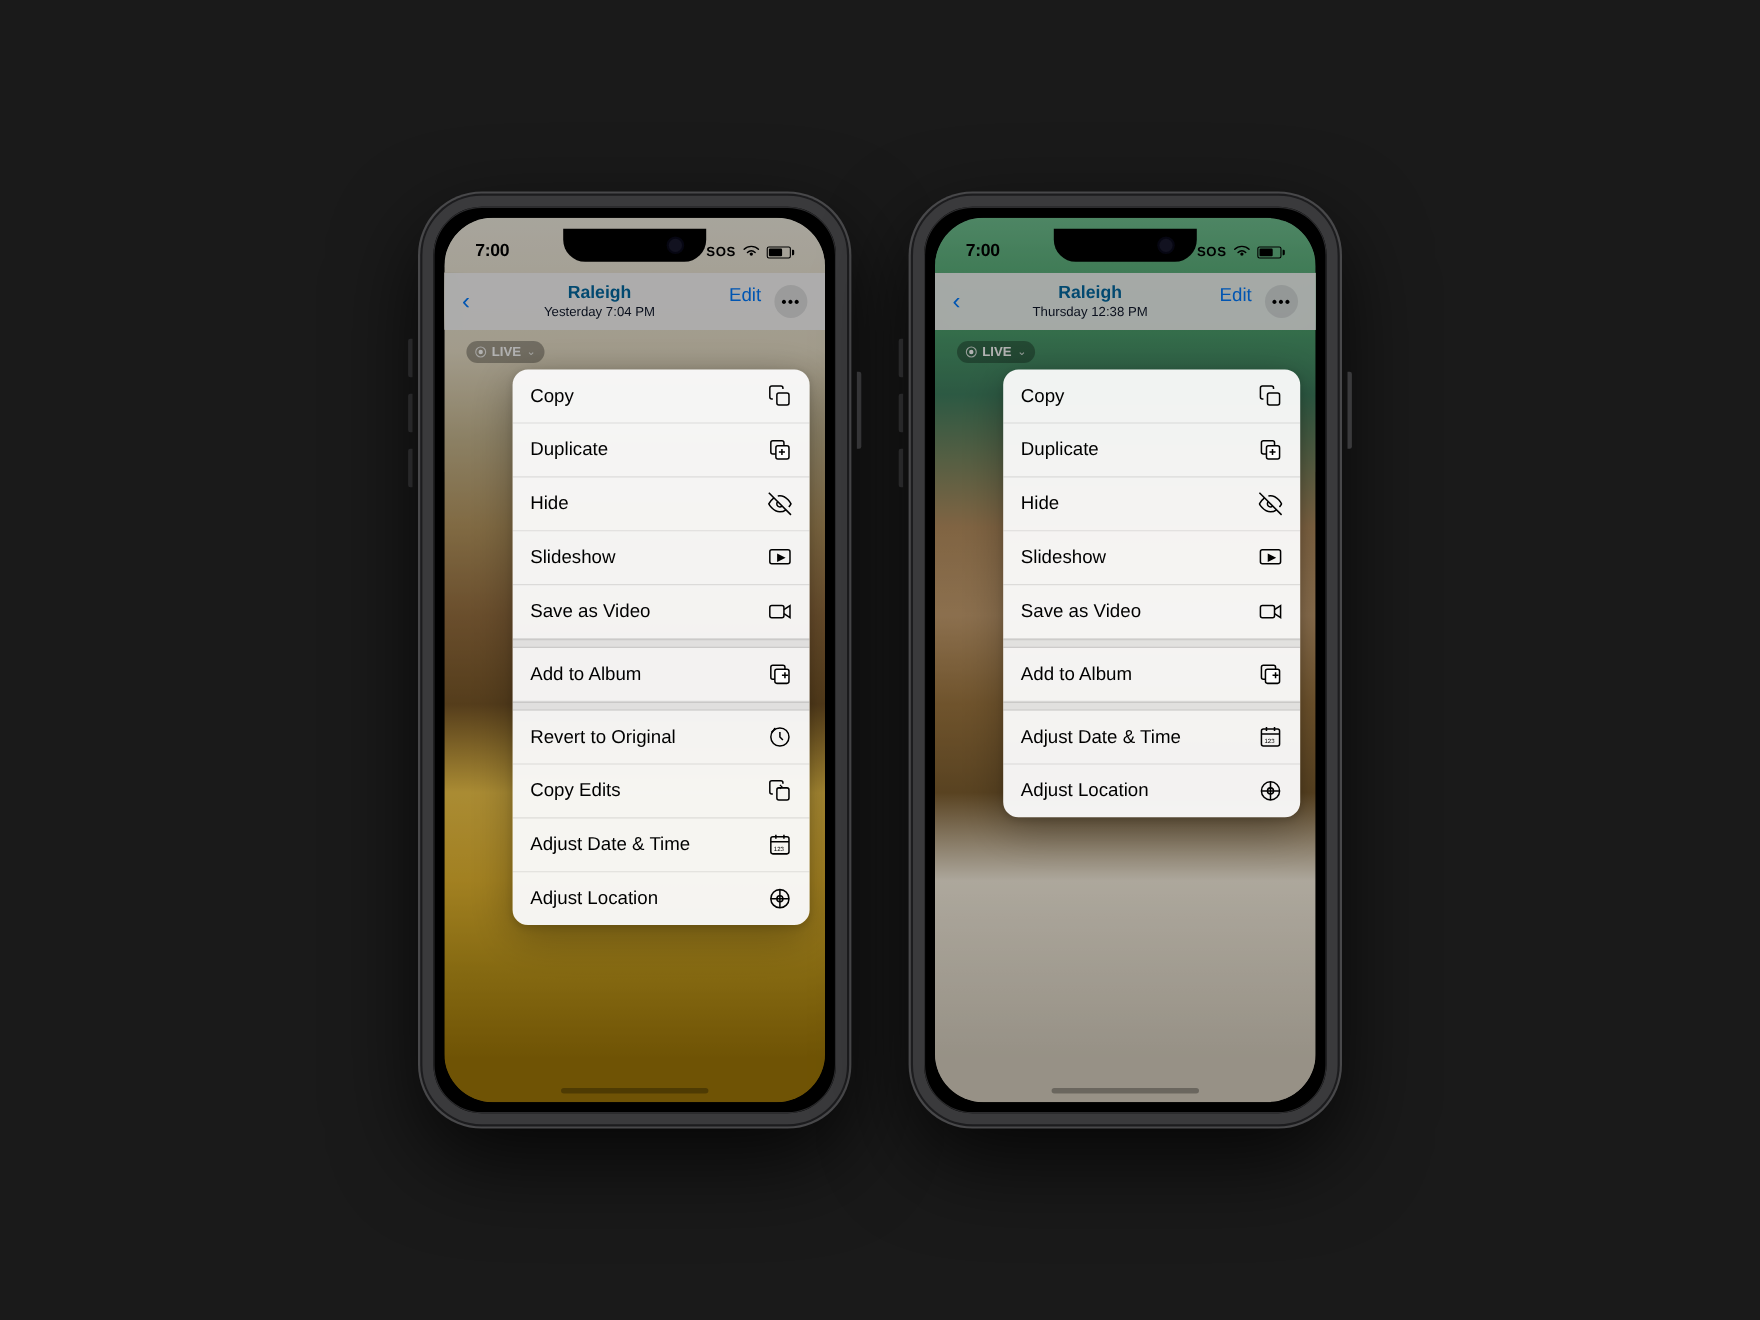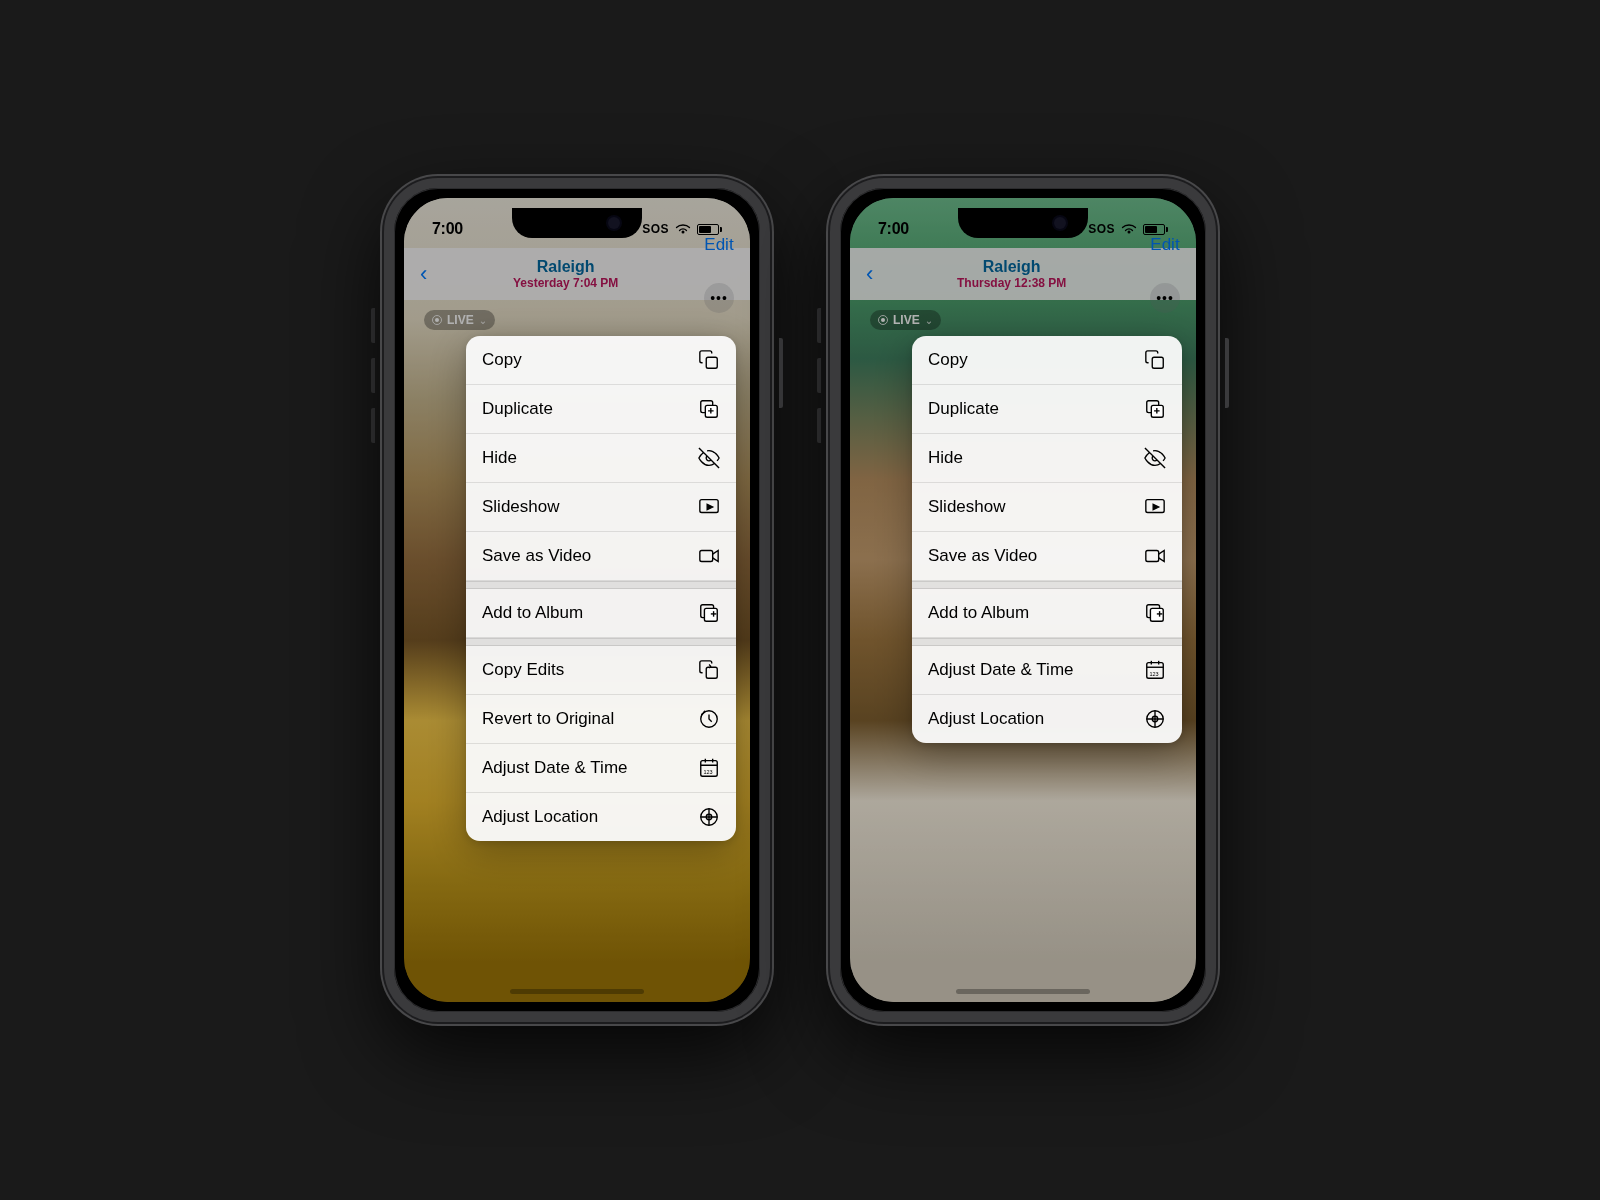--- a/index.html
+++ b/index.html
@@ -82,21 +82,20 @@
     }
 
     .status-time {
       font-size: 16px;
       font-weight: 600;
       letter-spacing: -0.3px;
     }
 
     .status-right {
       display: flex;
-      align-items: center;
       gap: 6px;
       font-size: 12px;
       font-weight: 500;
     }
 
     .sos-text {
       font-size: 12px;
       font-weight: 600;
       letter-spacing: 0.5px;
     }
@@ -161,29 +160,27 @@
     }
 
     .nav-title {
       font-size: 16px;
       font-weight: 600;
       color: #0369a1;
     }
 
     .nav-subtitle {
       font-size: 12px;
-      color: #be185d;
-      font-weight: 700;
+      color: #0f172a;
+      font-weight: 400;
     }
 
     .nav-right {
       display: flex;
-      align-items: center;
-      gap: 28px;
-      flex-direction: column;
+      gap: 12px;
     }
 
     .nav-edit {
       color: #007aff;
       font-size: 17px;
       font-weight: 400;
     }
 
     .nav-more-btn {
       width: 30px;
@@ -491,34 +488,34 @@
             <rect x="3" y="3" width="14" height="14" rx="2"></rect>
             <rect x="7" y="7" width="14" height="14" rx="2" fill="white" stroke="currentColor"></rect>
             <line x1="17" y1="10" x2="17" y2="16"></line>
               <line x1="14" y1="13" x2="20" y2="13"></line>
           </svg>
         </div>
 
         <div class="menu-separator"></div>
 
         <div class="menu-item">
+          <span class="menu-item-label">Revert to Original</span>
+          <svg class="icon-svg" viewBox="0 0 24 24" fill="none" stroke="currentColor" stroke-width="1.5">
+            <circle cx="12" cy="12" r="9"></circle>
+            <path d="M12 7v5l3 3"></path>
+            <path d="M7 3.5A9 9 0 014 7" stroke-linecap="round"></path>
+          </svg>
+        </div>
+
+        <div class="menu-item">
           <span class="menu-item-label">Copy Edits</span>
           <svg class="icon-svg" viewBox="0 0 24 24" fill="none" stroke="currentColor" stroke-width="1.5">
             <rect x="9" y="9" width="12" height="12" rx="2"></rect>
             <path d="M5 15H4a2 2 0 01-2-2V4a2 2 0 012-2h9a2 2 0 012 2v1"></path>
             <path d="M12 6l2 2-2 2" stroke-width="1.2"></path>
-          </svg>
-        </div>
-
-        <div class="menu-item">
-          <span class="menu-item-label">Revert to Original</span>
-          <svg class="icon-svg" viewBox="0 0 24 24" fill="none" stroke="currentColor" stroke-width="1.5">
-            <circle cx="12" cy="12" r="9"></circle>
-            <path d="M12 7v5l3 3"></path>
-            <path d="M7 3.5A9 9 0 014 7" stroke-linecap="round"></path>
           </svg>
         </div>
 
         <div class="menu-item">
           <span class="menu-item-label">Adjust Date &amp; Time</span>
           <svg class="icon-svg" viewBox="0 0 24 24" fill="none" stroke="currentColor" stroke-width="1.5">
             <rect x="3" y="4" width="18" height="17" rx="2"></rect>
             <line x1="3" y1="9" x2="21" y2="9"></line>
             <line x1="8" y1="2" x2="8" y2="6"></line>
             <line x1="16" y1="2" x2="16" y2="6"></line>

